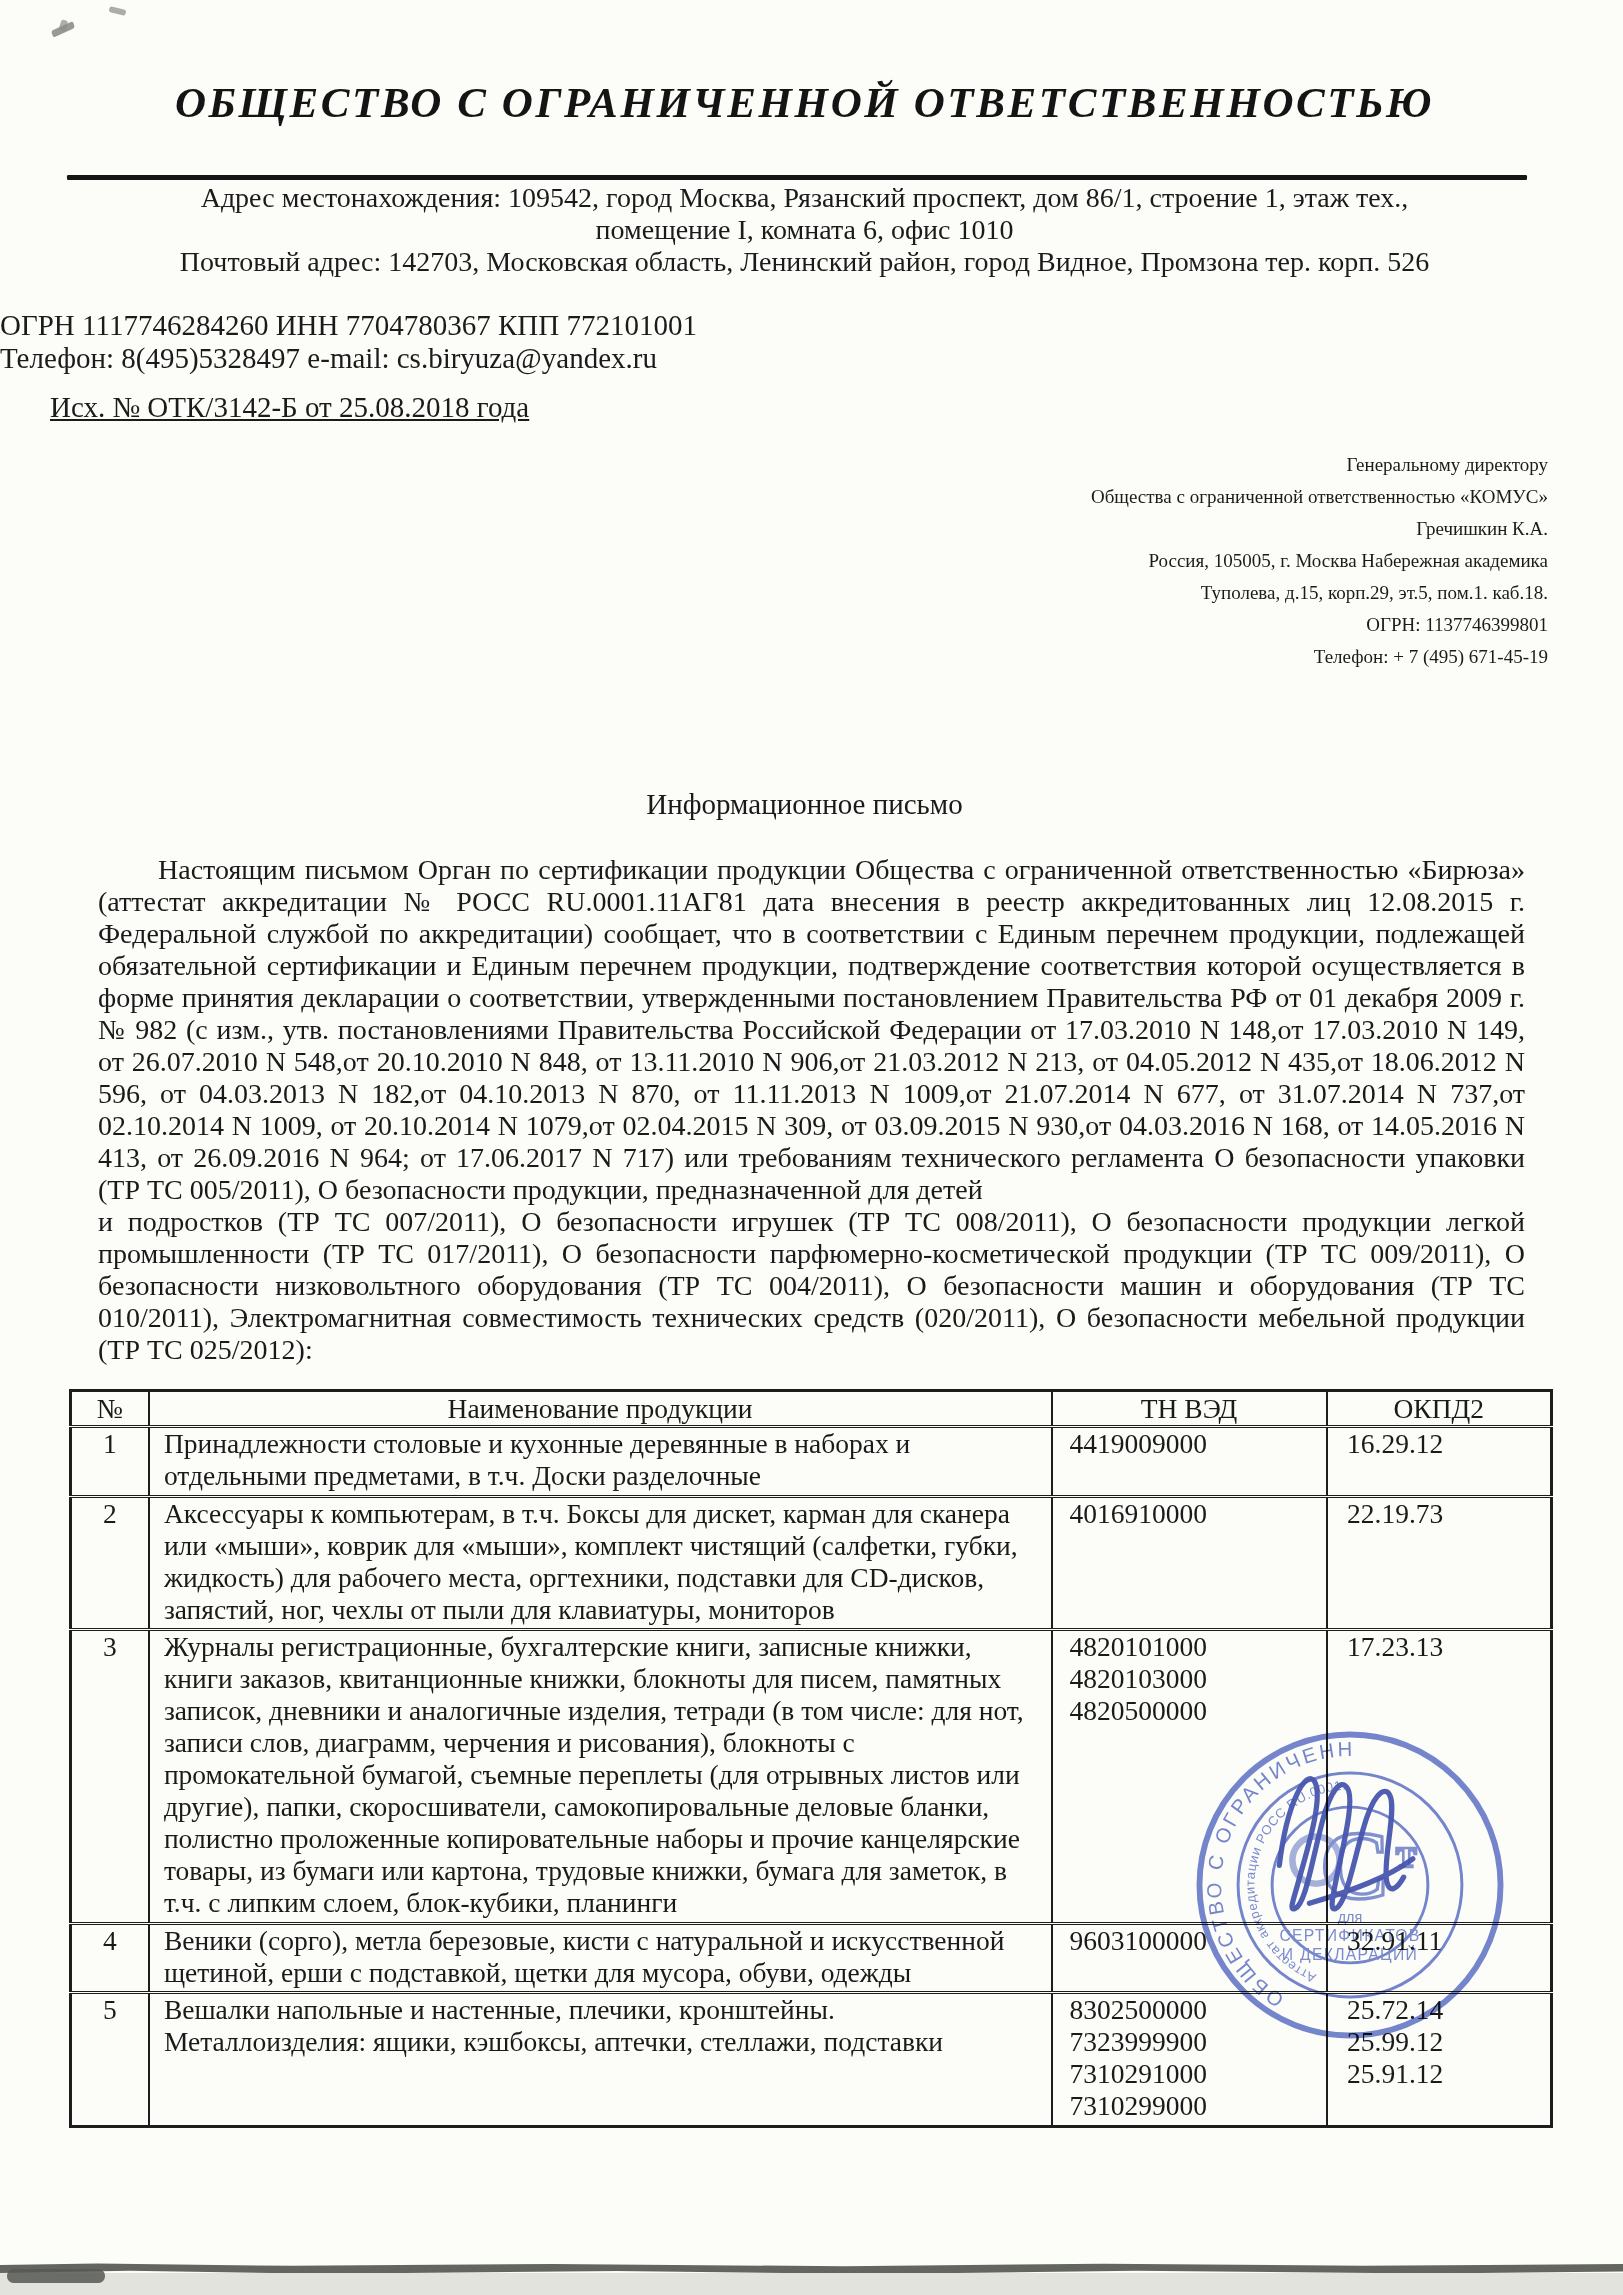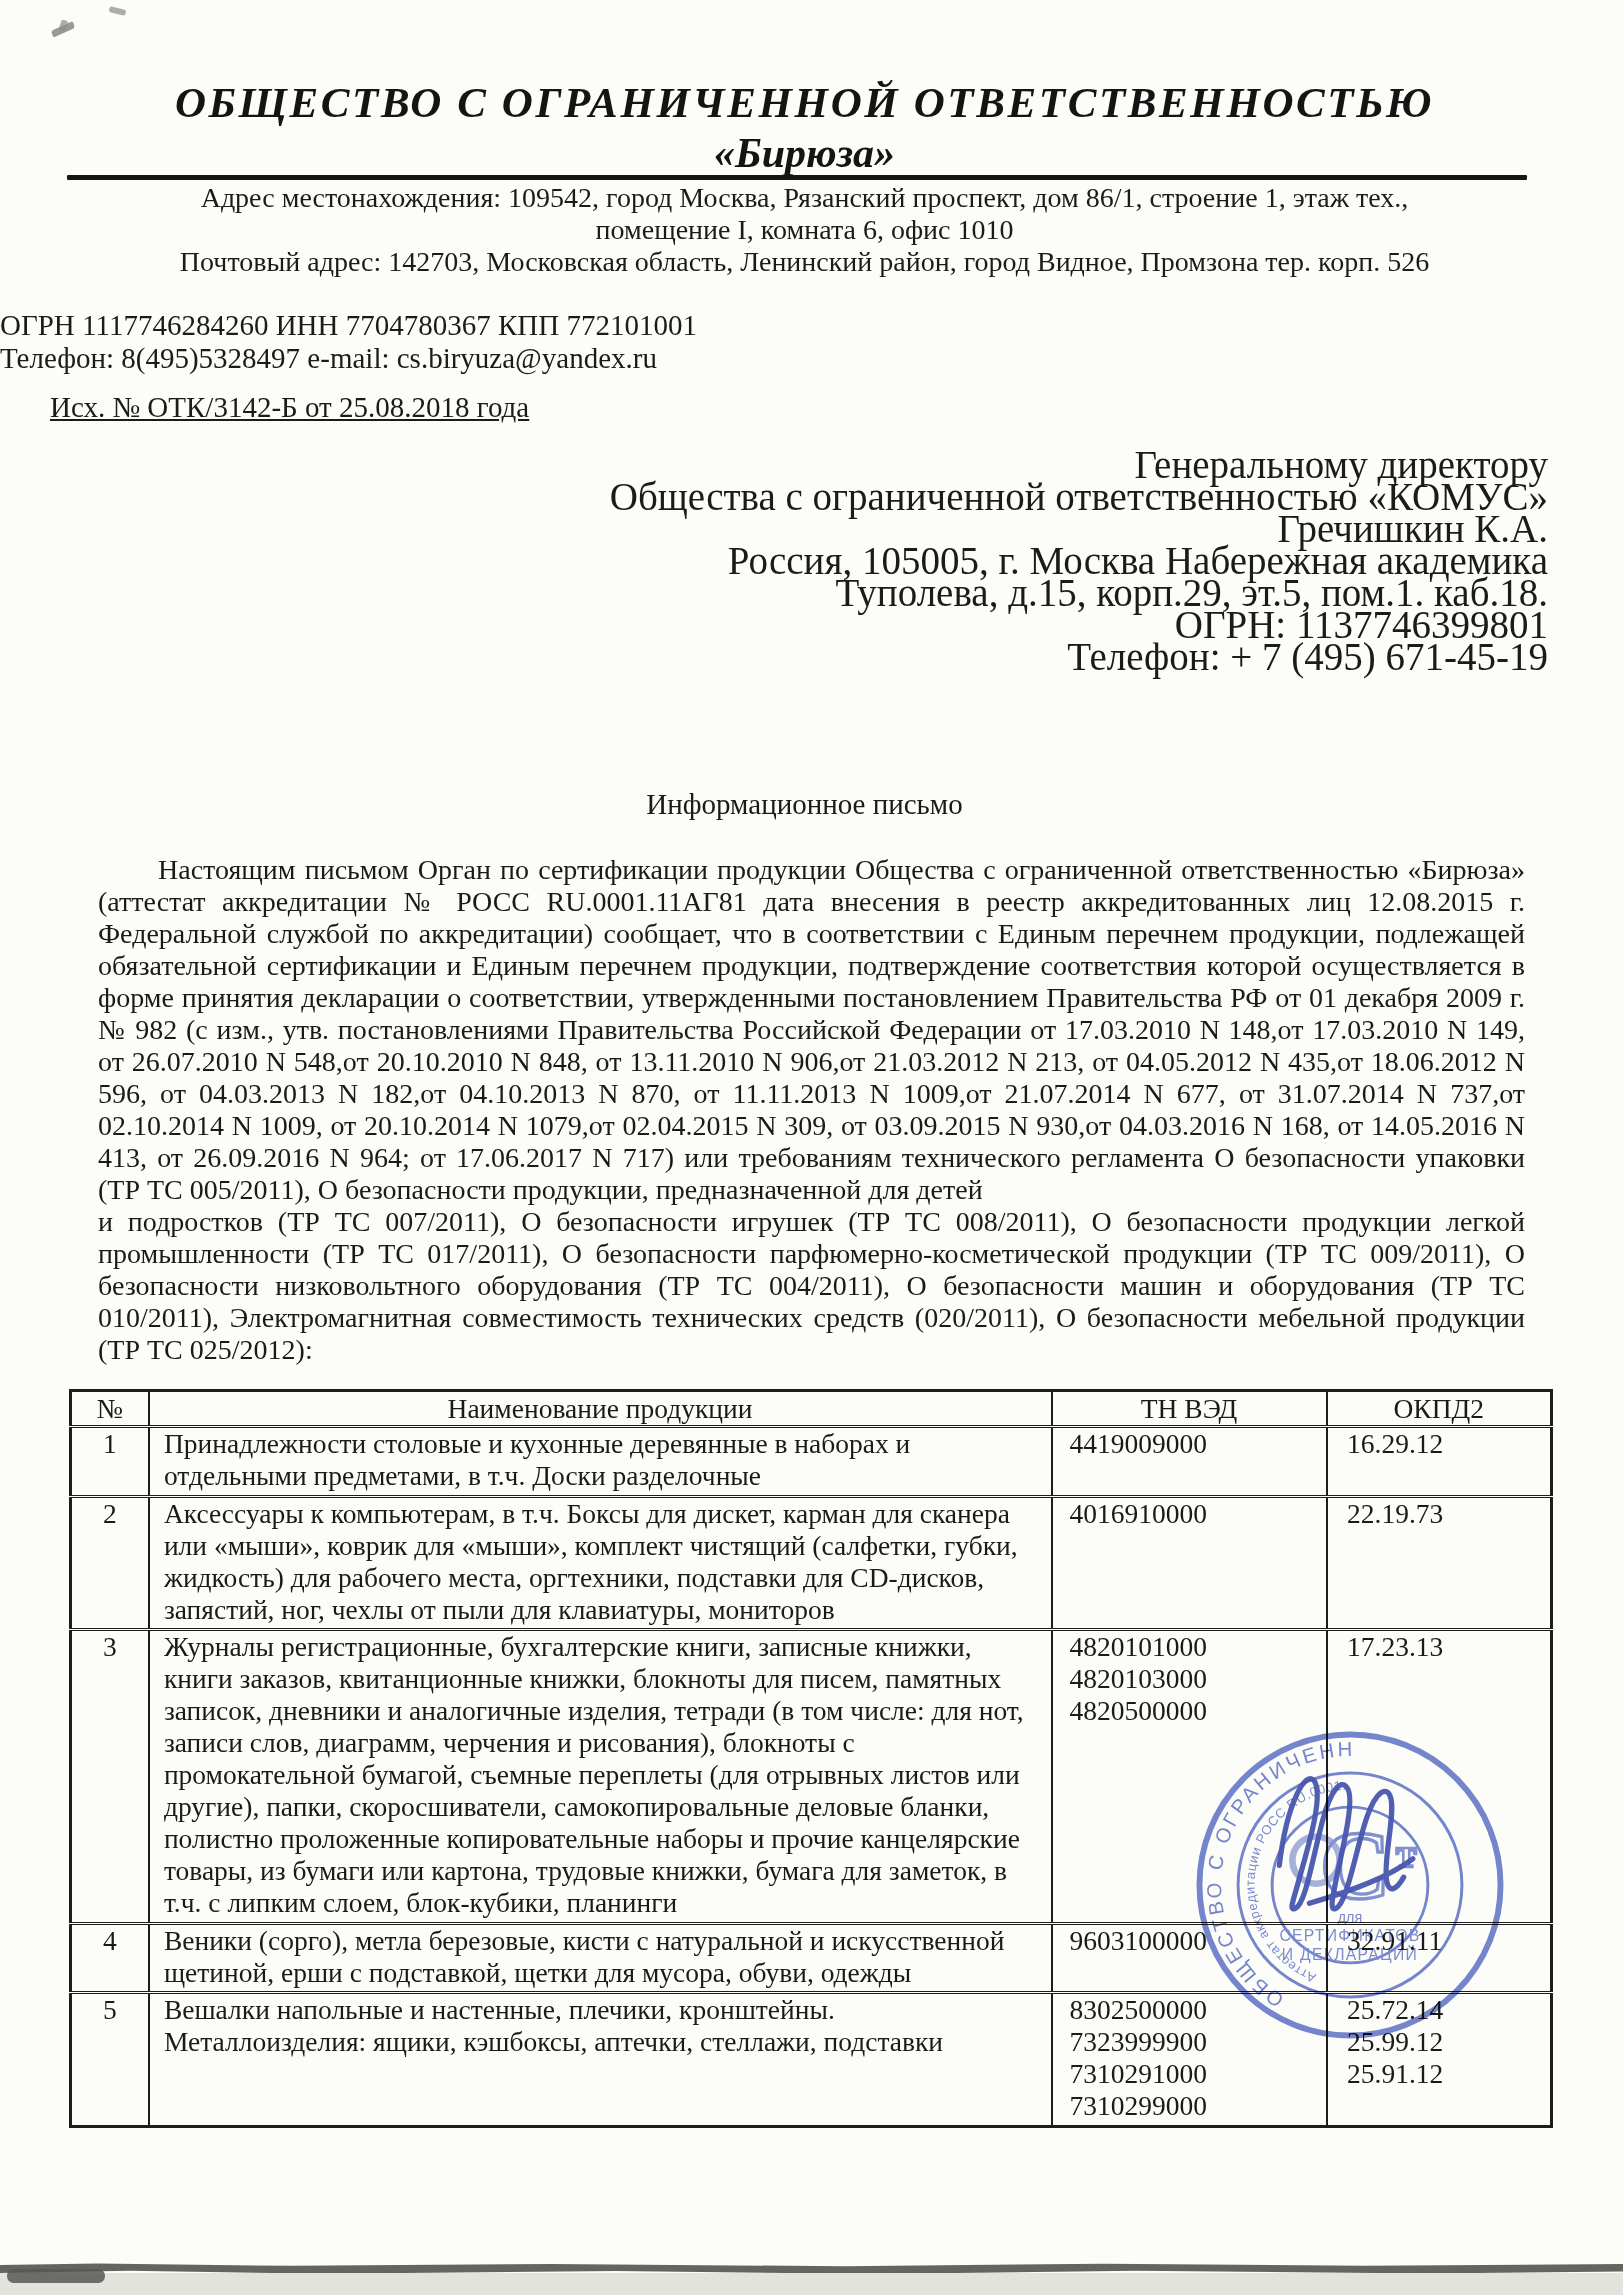--- a/index.html
+++ b/index.html
@@ -36,21 +36,21 @@
   }
   .reg-block{
     left:0;top:309px;width:1609px;
     font-size:29px;line-height:33px;color:#1b1b1b;
   }
   .ref-line{
     left:50px;top:391px;font-size:29px;line-height:32px;color:#1b1b1b;text-decoration:underline;
   }
   .recipient{
     left:589px;top:449px;width:959px;
-    text-align:right;font-size:39px;line-height:32px;color:#1b1b1b;
+    text-align:right;font-size:19px;line-height:32px;color:#1b1b1b;
   }
   .letter-title{
     left:0;top:788px;width:1609px;
     text-align:center;font-size:29px;line-height:32px;color:#1a1a1a;
   }
   .body-text{
     left:98px;top:854px;width:1427px;
     font-size:28px;line-height:32px;
     text-align:justify;color:#1a1a1a;
   }
@@ -100,21 +100,20 @@
 </head>
 <body>
 
 <div class="page">
 
   <div class="abs mark1"></div>
   <div class="abs mark1b"></div>
   <div class="abs mark2"></div>
 
   <div class="abs org-type">ОБЩЕСТВО С ОГРАНИЧЕННОЙ ОТВЕТСТВЕННОСТЬЮ</div>
-  <div class="abs org-name">«Бирюза»</div>
   <div class="abs head-rule"></div>
 
   <div class="abs addr-block">
     <div>Адрес местонахождения: 109542, город Москва, Рязанский проспект, дом 86/1, строение 1, этаж тех.,</div>
     <div>помещение I, комната 6, офис 1010</div>
     <div>Почтовый адрес: 142703, Московская область, Ленинский район, город Видное, Промзона тер. корп. 526</div>
   </div>
 
   <div class="abs reg-block">
     <div>ОГРН 1117746284260 ИНН 7704780367 КПП 772101001</div>

